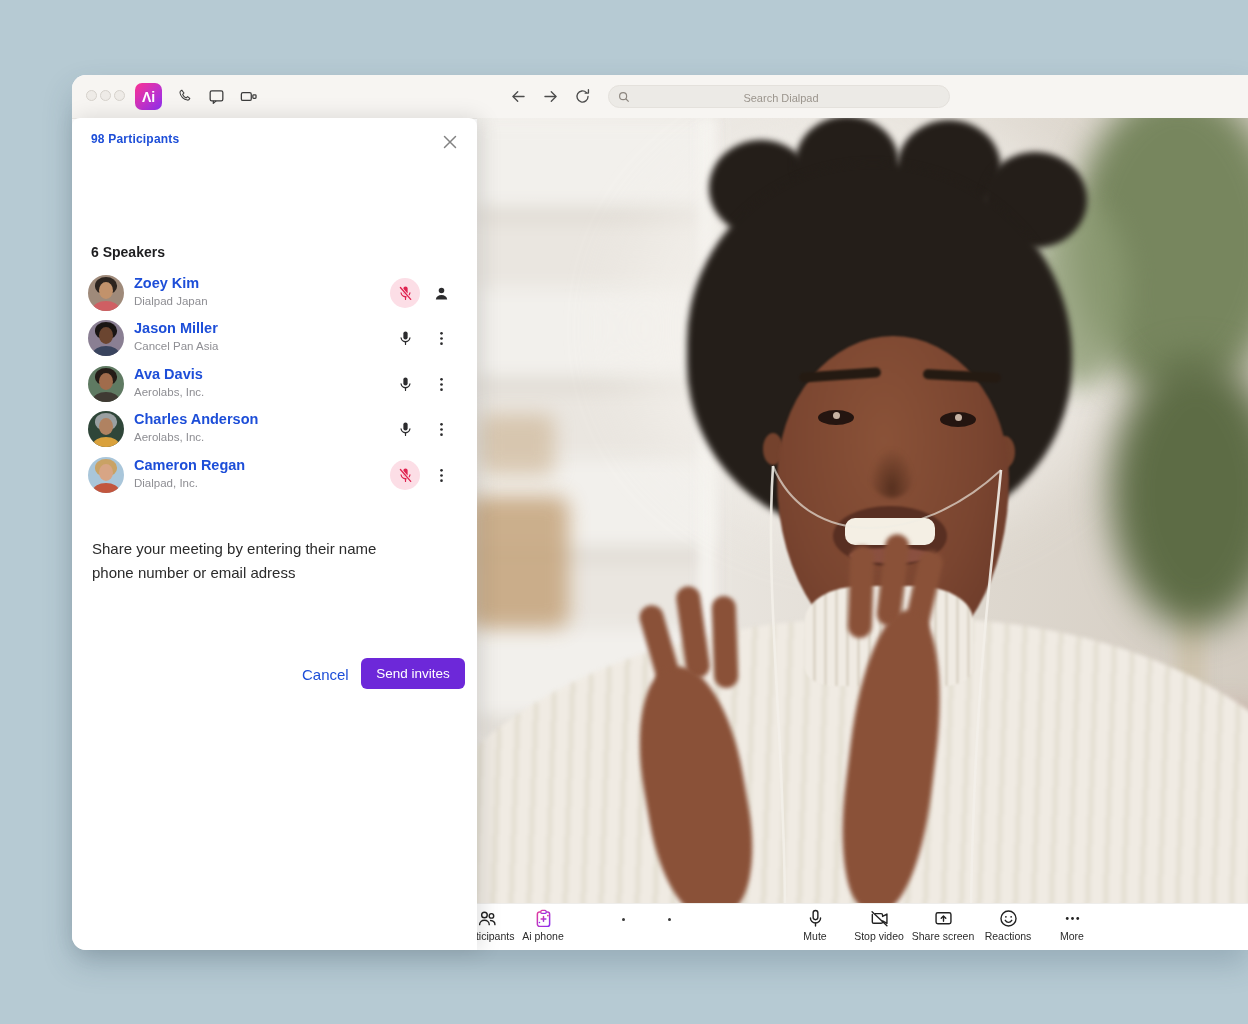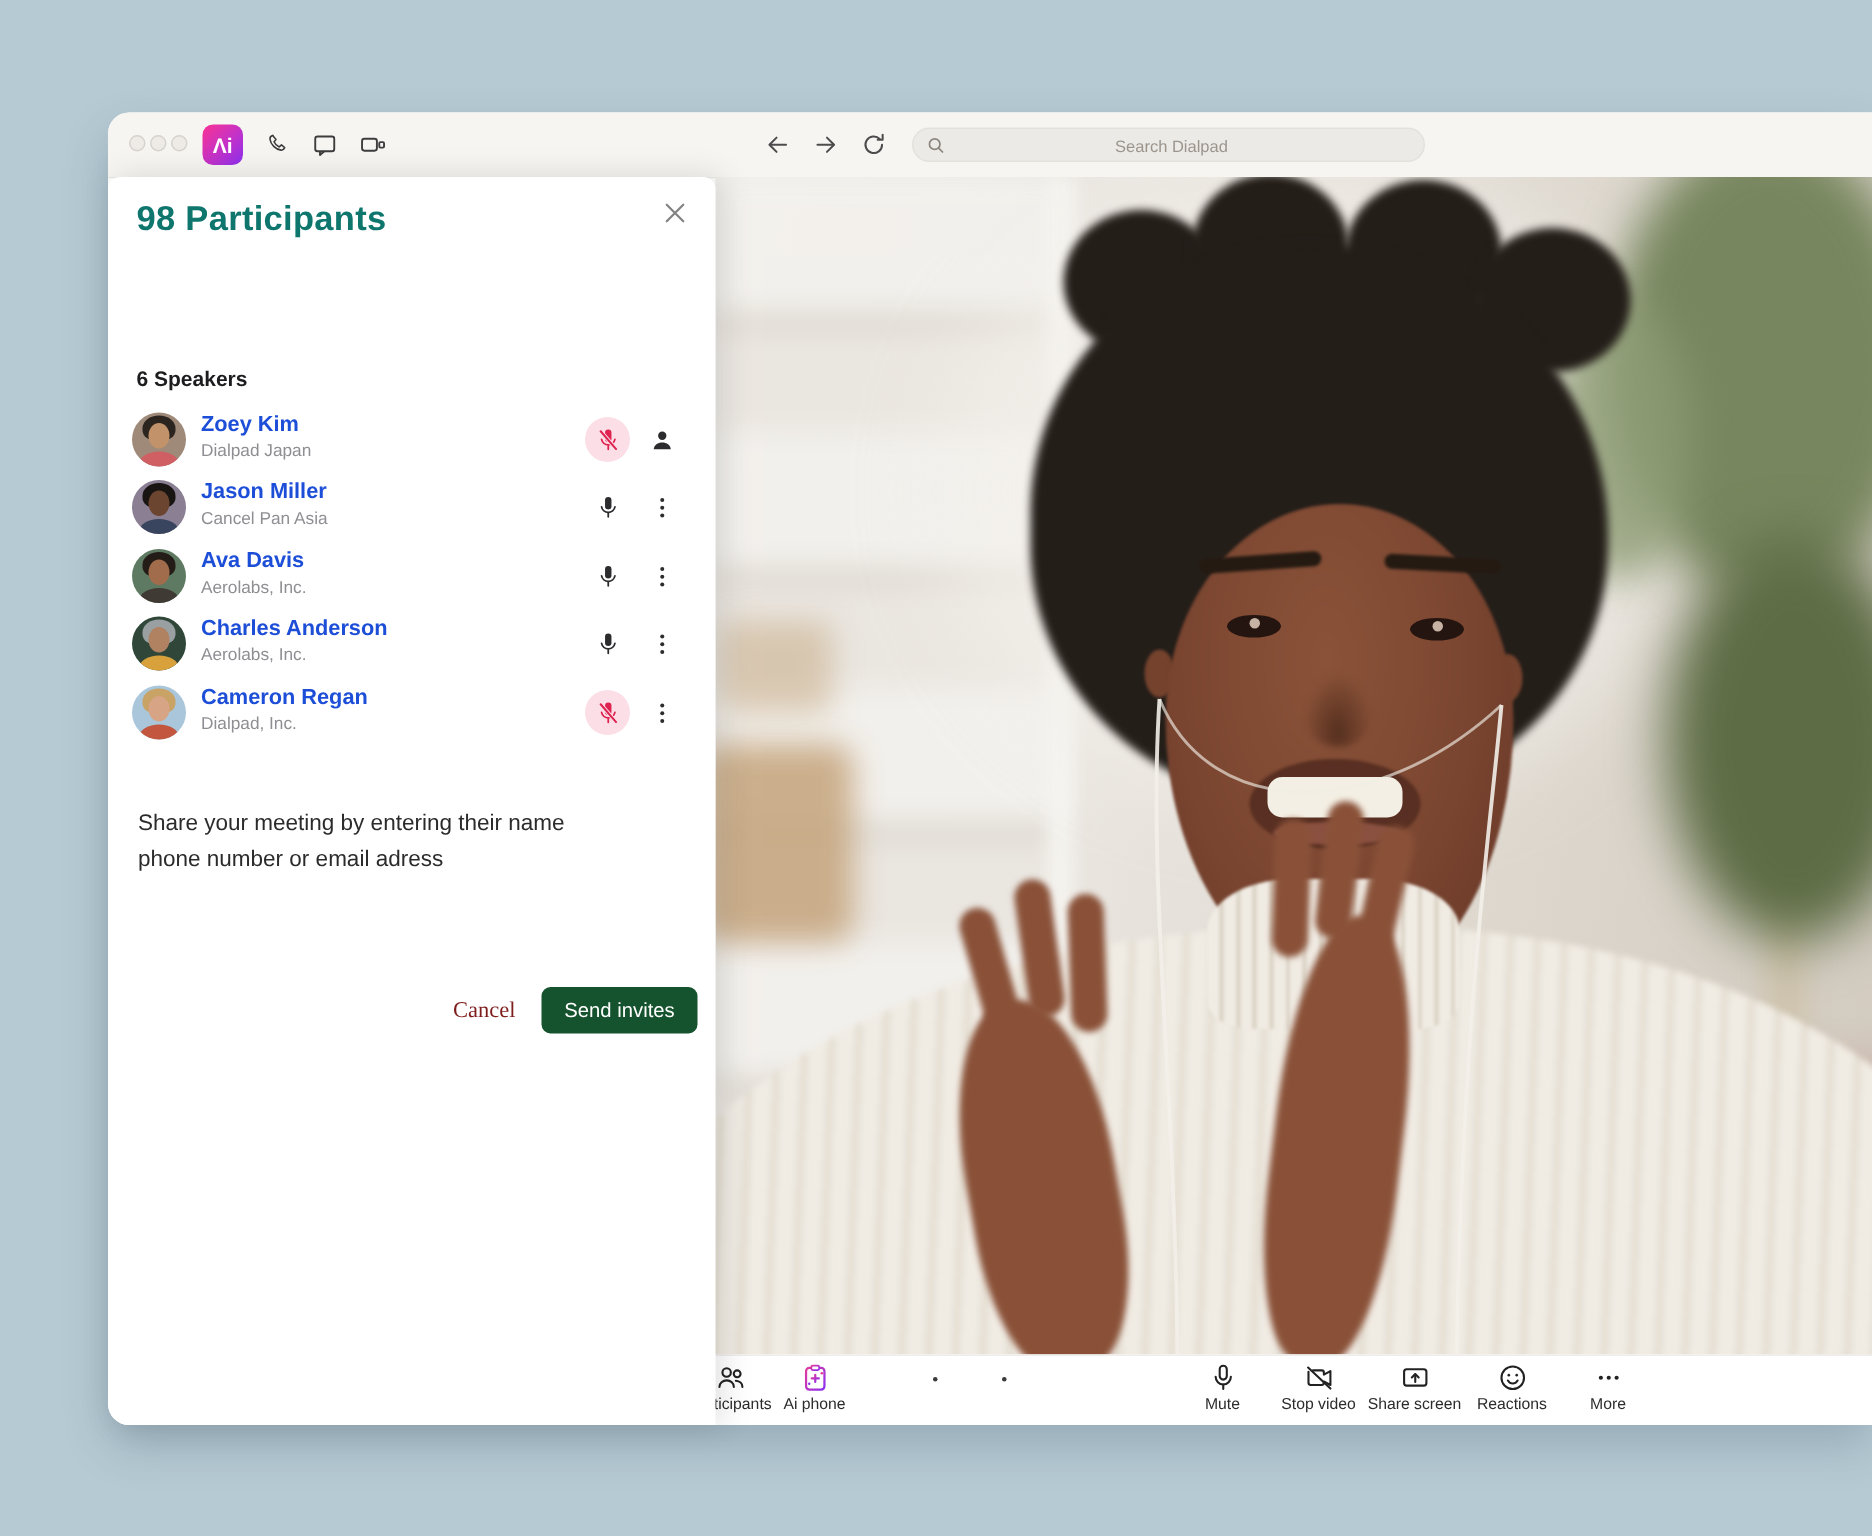--- a/index.html
+++ b/index.html
@@ -93,21 +93,21 @@
   .t-item svg{width:21px;height:21px;display:block;}
   .t-item .t-label{font-size:10.5px;color:#2b2b2b;white-space:nowrap;}
   .ti-participants{left:10px}.ti-ainotes{left:66px}.ti-mute{left:338px}
   .ti-stopvideo{left:402px}.ti-sharescreen{left:466px}.ti-reactions{left:531px}.ti-more{left:595px}
   .t-dot{position:absolute;top:14px;width:3px;height:3px;border-radius:50%;background:#3a3a3a;}
   .td1{left:145px}.td2{left:191px}
 
   
   .panel{position:absolute;left:0;top:43px;width:405px;height:832px;background:#fff;z-index:10;
          border-radius:8px 8px 0 14px;box-shadow:4px 0 22px rgba(0,0,0,.13);}
-  .p-title{position:absolute;left:19px;top:14px;font-size:23px;font-weight:700;color:#0f766e;letter-spacing:.2px;}
+  .p-title{position:absolute;left:19px;top:14px;font-size:12px;font-weight:700;color:#1d4ed8;letter-spacing:.2px;}
   .p-close{position:absolute;right:16px;top:13px;width:22px;height:22px;cursor:pointer;}
   .p-close svg{width:22px;height:22px;}
   .p-search{position:absolute;left:16px;top:64px;width:373px;height:34px;box-sizing:border-box;
             border:1px solid #c9c9cd;border-radius:4px;padding:0 10px;font-size:15px;color:#333;
             font-family:"Liberation Sans",sans-serif;outline:none;}
   .p-search::placeholder{color:#8e8e93;}
   .p-speakers{position:absolute;left:19px;top:126px;font-size:14px;font-weight:700;color:#1d1d1f;}
 
   .prow{position:absolute;left:0;width:405px;height:40px;}
   .r0{top:155px}.r1{top:200px}.r2{top:246px}.r3{top:291px}.r4{top:337px}
@@ -127,23 +127,23 @@
   .prow.is-live .mic-live{display:flex;}
   .prow.is-muted .mic-muted{display:flex;}
   .prow.act-person .act-person{display:flex;}
   .prow.act-menu .act-kebab{display:flex;}
 
   .p-desc{position:absolute;left:20px;top:419px;width:330px;font-size:15px;line-height:24px;color:#2b2b2b;}
   .p-invite{position:absolute;left:16px;top:483px;width:373px;height:34px;box-sizing:border-box;
             border:1px solid #c9c9cd;border-radius:4px;padding:0 10px;font-size:15px;color:#333;
             font-family:"Liberation Sans",sans-serif;outline:none;}
   .p-invite::placeholder{color:#9a9aa3;}
-  .p-cancel{position:absolute;left:224px;top:547px;font-size:15px;color:#7f1d1d;background:none;border:none;
-            cursor:pointer;font-family:Liberation Serif, serif;}
-  .p-send{position:absolute;left:289px;top:540px;width:104px;height:31px;background:#14532d;color:#fff;
+  .p-cancel{position:absolute;left:224px;top:547px;font-size:15px;color:#1d4ed8;background:none;border:none;
+            cursor:pointer;font-family:Liberation Sans, sans-serif;}
+  .p-send{position:absolute;left:289px;top:540px;width:104px;height:31px;background:#6d28d9;color:#fff;
           border:none;border-radius:6px;font-size:13.5px;cursor:pointer;font-family:"Liberation Sans",sans-serif;}
 </style>
 </head>
 <body>
 
 <div class="page">
   <div class="window">
 
     <div class="topbar">
       <div class="tl l1"></div>

